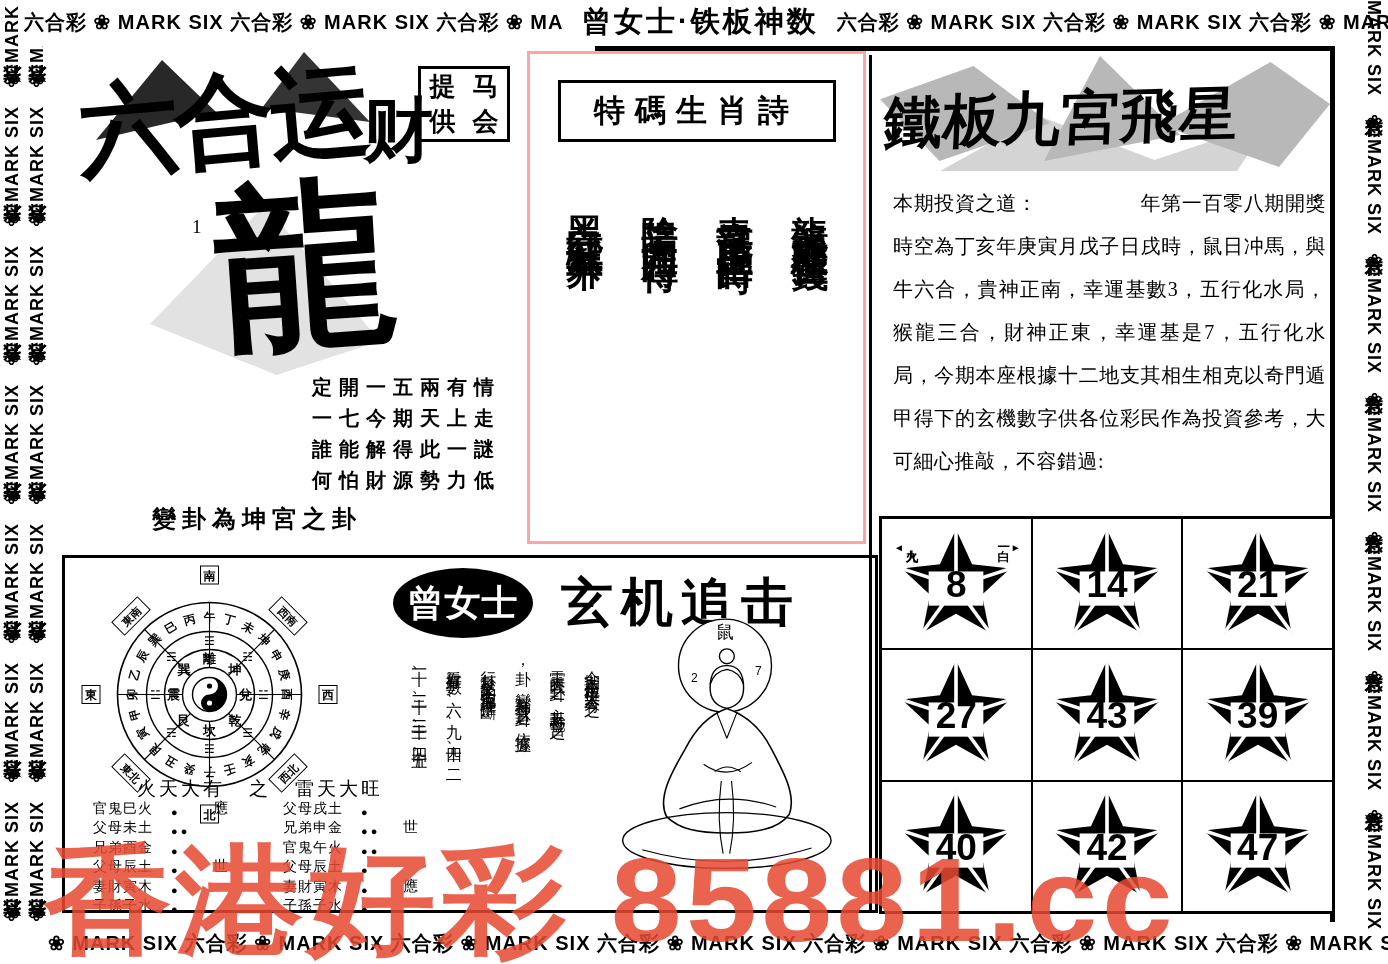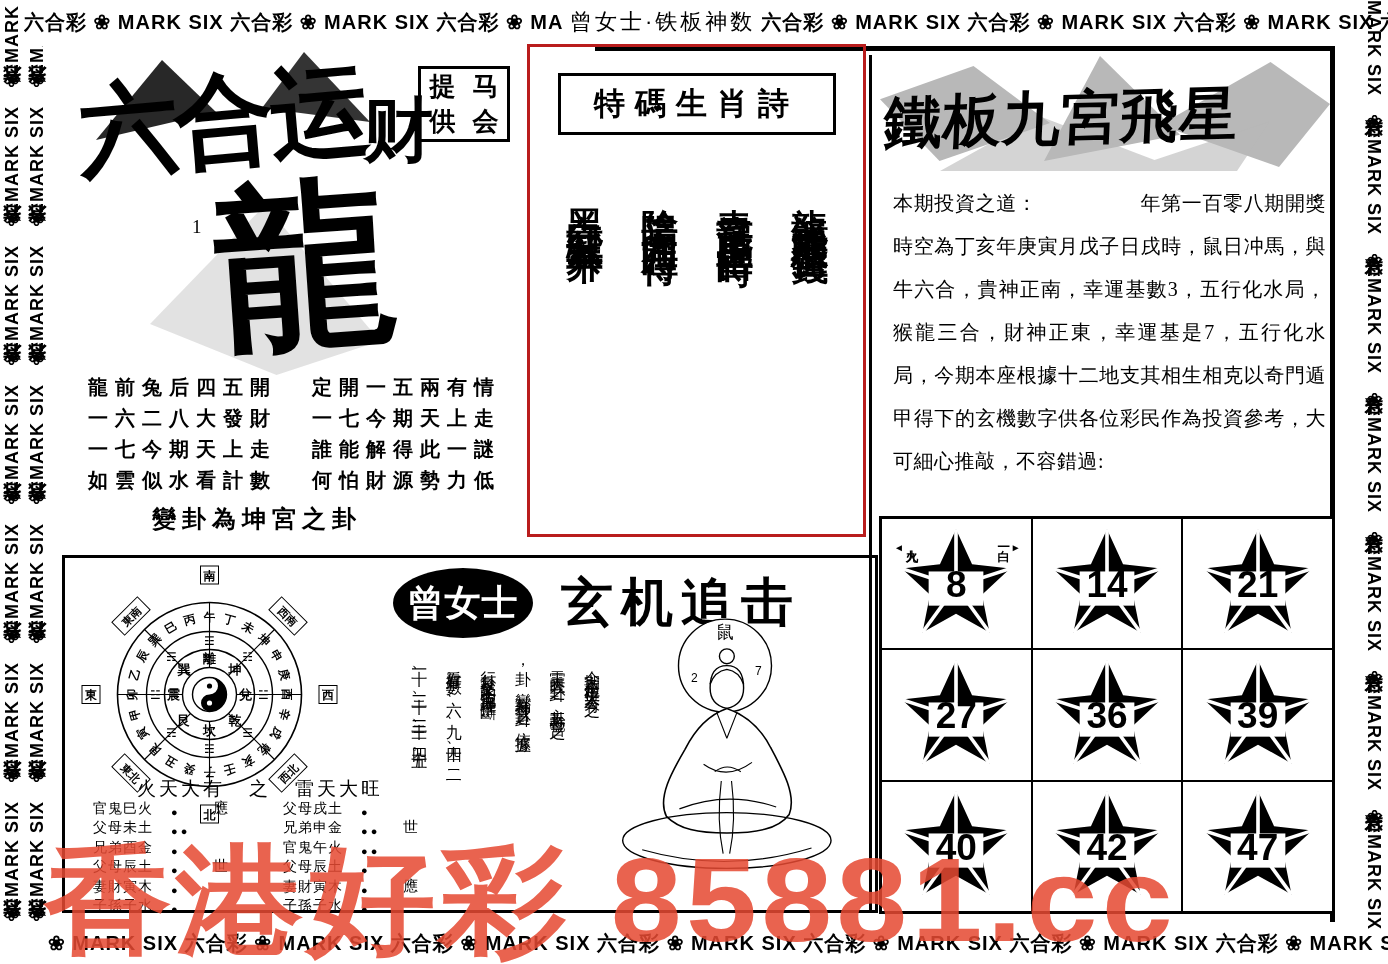--- a/index.html
+++ b/index.html
@@ -7,21 +7,21 @@
         font-family:"Liberation Sans",sans-serif;color:#000;}
   .serif{font-family:"Liberation Serif","DejaVu Serif",serif;}
 
   
   .stripH{position:absolute;overflow:hidden;white-space:nowrap;font-weight:bold;font-size:20px;letter-spacing:1px;}
   .stripV{position:absolute;overflow:hidden;white-space:nowrap;font-weight:bold;font-size:18px;writing-mode:vertical-rl;letter-spacing:1px;}
   #strip-top{left:24px;top:0;right:0;height:44px;display:flex;align-items:center;}
   #strip-top .seg{overflow:hidden;white-space:nowrap;}
   #seg-tl{width:540px;flex:none;}
   #seg-tr{flex:1;}
-  #page-title{font-size:22px;font-weight:normal;letter-spacing:3px;margin:0 6px;flex:none;}
+  #page-title{font-size:29px;font-weight:bold;letter-spacing:3px;margin:0 18px;flex:none;}
   #strip-left-outer{left:0;top:0;bottom:30px;width:22px;transform:rotate(180deg);}
   #strip-left-inner{left:25px;top:46px;bottom:30px;width:22px;transform:rotate(180deg);}
   #strip-right{right:2px;top:0;bottom:30px;width:24px;}
   #strip-bottom{left:48px;right:0;bottom:8px;height:26px;}
 
   
   .rule{position:absolute;background:#000;}
 
   
   #fortune-title{position:absolute;left:78px;top:52px;white-space:nowrap;font-weight:900;transform:rotate(-5deg);z-index:2;}
@@ -36,21 +36,21 @@
   #dragon{position:absolute;left:150px;top:178px;width:310px;text-align:center;font-size:180px;line-height:1;
       font-weight:900;transform:rotate(-4deg);z-index:1;}
   .dragon-num{position:absolute;font-size:19px;z-index:3;}
   #dragon-num-1{left:192px;top:216px;}
   #dragon-num-7{left:320px;top:283px;}
   .poem-col{position:absolute;top:372px;width:215px;font-size:20px;font-weight:bold;letter-spacing:7px;line-height:31px;white-space:nowrap;}
   #poem-left{left:88px;} #poem-right{left:312px;}
   #poem-closing{position:absolute;left:152px;top:503px;font-size:24px;font-weight:bold;letter-spacing:6px;}
 
   
-  #zodiac-box{position:absolute;left:527px;top:44px;width:333px;height:487px;border:3px solid #b91c1c;}
+  #zodiac-box{position:absolute;left:527px;top:51px;width:333px;height:487px;border:3px solid #fca5a5;}
   #zodiac-title-box{margin:26px auto 0;width:272px;height:56px;border:3px solid #000;line-height:56px;
       text-align:center;font-size:31px;font-weight:900;letter-spacing:10px;}
   #zodiac-cols{margin:44px auto 0;width:300px;height:335px;display:flex;flex-direction:row-reverse;justify-content:space-around;}
   .zcol{writing-mode:vertical-rl;font-size:37px;font-weight:bold;letter-spacing:7px;line-height:1.1;}
 
   
   #ninestar-header{position:absolute;left:880px;top:56px;width:452px;height:120px;overflow:hidden;}
   .gshape{position:absolute;background:#b8b8b8;}
   #gs1{left:0;top:10px;width:170px;height:95px;clip-path:polygon(0 35%,55% 0,100% 60%,35% 100%);}
   #gs2{left:140px;top:0;width:160px;height:105px;clip-path:polygon(15% 100%,50% 0,100% 75%);}
@@ -137,26 +137,20 @@
   </div>
   <div id="provider-box" class="serif">
     <span>提</span>
     <span>马</span>
     <span>供</span>
     <span>会</span>
   </div>
   <div id="dragon" class="serif">龍</div>
   <span id="dragon-num-1" class="dragon-num serif">1</span>
   <span id="dragon-num-7" class="dragon-num serif">7</span>
-  <div id="poem-left" class="poem-col serif">
-    <div>龍前兔后四五開</div>
-    <div>一六二八大發財</div>
-    <div>一七今期天上走</div>
-    <div>如雲似水看計數</div>
-  </div>
   <div id="poem-right" class="poem-col serif">
     <div>定開一五兩有情</div>
     <div>一七今期天上走</div>
     <div>誰能解得此一謎</div>
     <div>何怕財源勢力低</div>
   </div>
   <div id="poem-closing" class="serif">變卦為坤宮之卦</div>
 
   <div id="zodiac-box">
     <div id="zodiac-title-box" class="serif">特碼生肖詩</div>
@@ -207,21 +201,21 @@
     <div class="cell">
       <svg viewBox="0 0 100 100">
           <use href="#star5"></use>
         </svg>
       <span class="snum">27</span>
     </div>
     <div class="cell">
       <svg viewBox="0 0 100 100">
           <use href="#star5"></use>
         </svg>
-      <span class="snum">36</span>
+      <span class="snum">43</span>
     </div>
     <div class="cell">
       <svg viewBox="0 0 100 100">
           <use href="#star5"></use>
         </svg>
       <span class="snum">39</span>
     </div>
     <div class="cell">
       <svg viewBox="0 0 100 100">
           <use href="#star5"></use>

